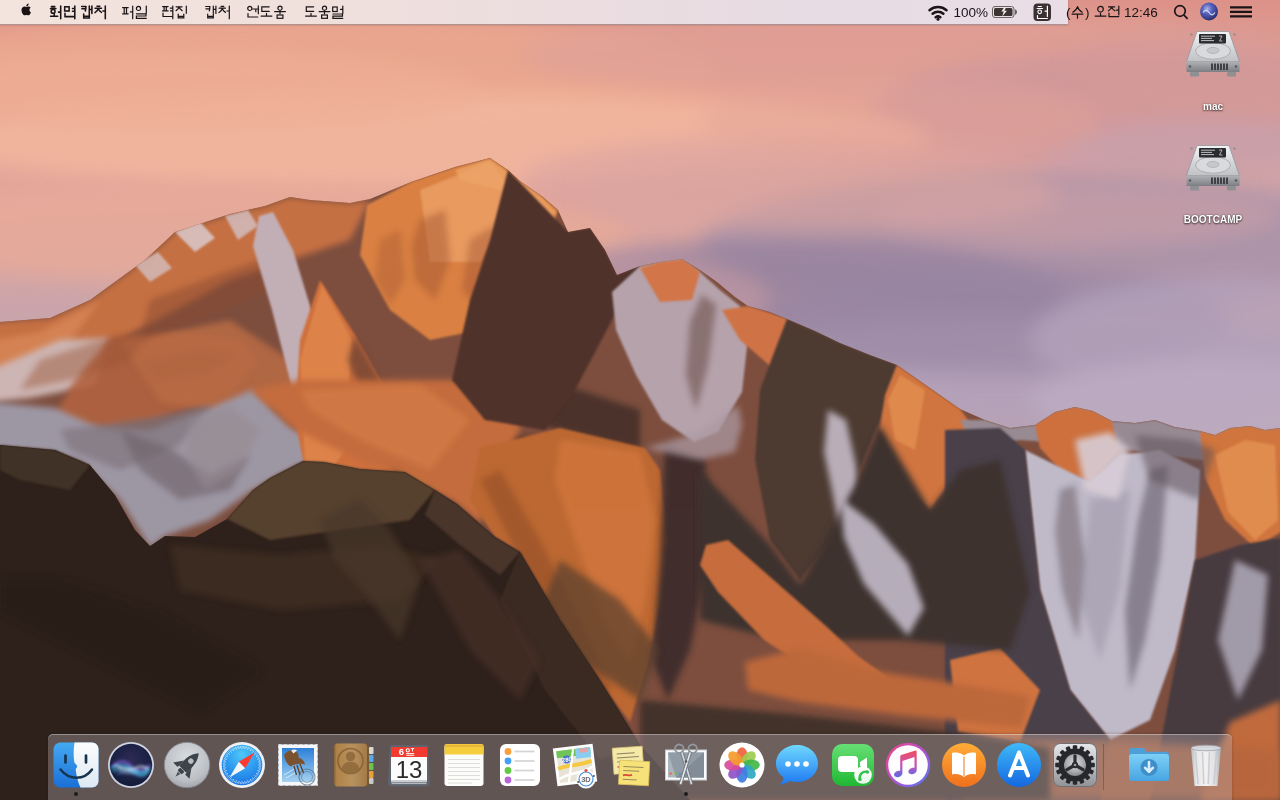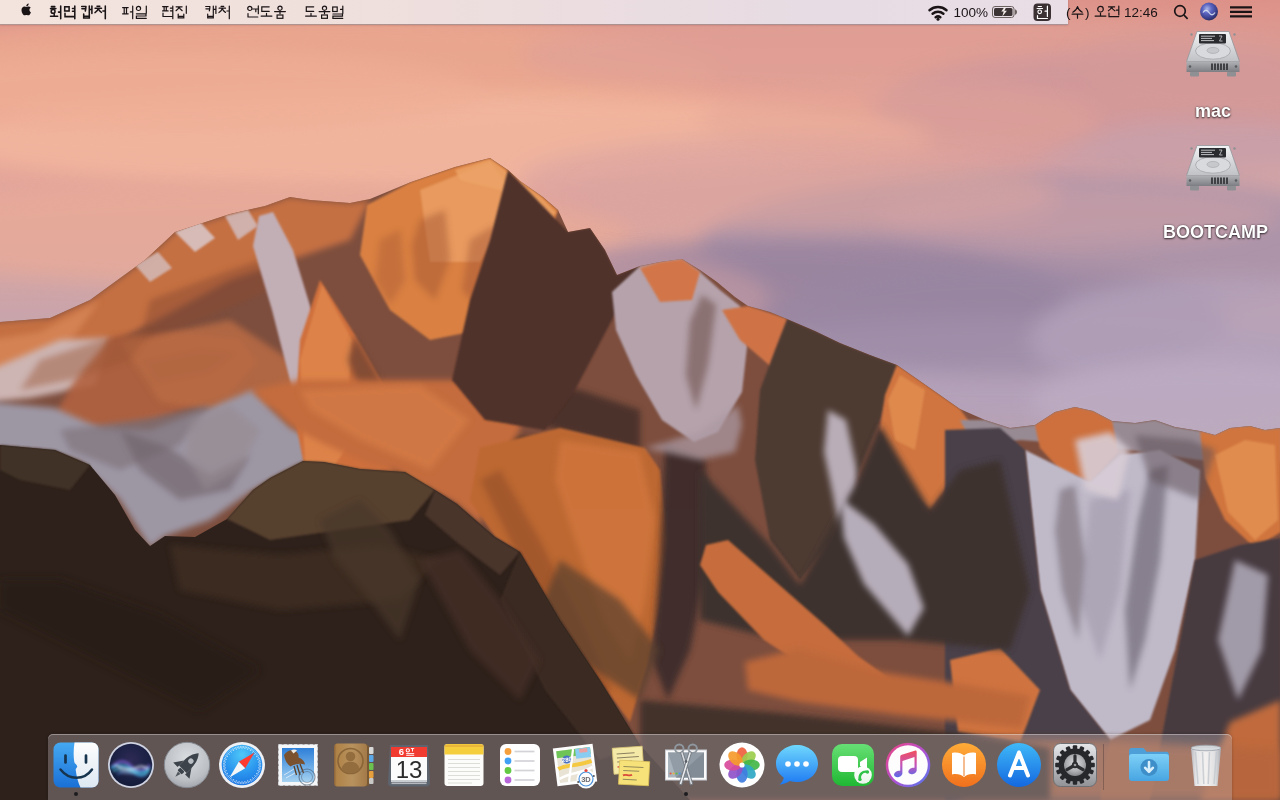--- a/index.html
+++ b/index.html
@@ -4,21 +4,21 @@
 html,body{margin:0;padding:0;width:1280px;height:800px;overflow:hidden;background:#000;}
 body{font-family:"Liberation Sans",sans-serif;position:relative;}
 #wall{position:absolute;left:0;top:0;width:1280px;height:800px;}
 #menubar{position:absolute;left:0;top:0;width:1068px;height:24px;
  background:linear-gradient(90deg,#f4e4de 0%,#f0e0dc 30%,#ebdde0 55%,#e7dce4 78%,#e9dee6 100%);
  border-bottom:1px solid rgba(110,70,66,.5);box-shadow:0 0 2px rgba(80,40,40,.3);display:flex;align-items:center;}
 #dock{position:absolute;left:48px;top:734px;width:1184px;height:66px;border-radius:5px 5px 0 0;
  background:rgba(182,172,176,.38);box-shadow:inset 0 1px 0 rgba(255,255,255,.35), 0 0 3px rgba(0,0,0,.25);}
 .dicon{position:absolute;top:741px;width:48px;height:48px;}
 .ddot{position:absolute;top:792px;width:4px;height:4px;border-radius:50%;background:#1c1c1e;}
-.dlabel{position:absolute;color:#fff;font-weight:bold;font-size:18px;text-align:center;
+.dlabel{position:absolute;color:#fff;font-weight:bold;font-size:10px;text-align:center;
  text-shadow:0 1px 2px rgba(0,0,0,.65),0 0 2px rgba(0,0,0,.5);}
 </style></head>
 <body>
 <svg id="wall" viewBox="0 0 1280 800" preserveAspectRatio="none">
 <defs>
 <linearGradient id="sky" x1="0" y1="0" x2="0" y2="1">
  <stop offset="0" stop-color="#dd9289"></stop>
  <stop offset=".12" stop-color="#e8a291"></stop>
  <stop offset=".25" stop-color="#e2a69c"></stop>
  <stop offset=".40" stop-color="#c8a4ab"></stop>
@@ -732,14 +732,14 @@
         <rect x="34" y="35.5" width="2" height="6.5"></rect>
         <rect x="37" y="35.5" width="2" height="6.5"></rect>
         <rect x="40" y="35.5" width="2" height="6.5"></rect>
         <rect x="43" y="35.5" width="2" height="6.5"></rect>
 </g>
 <circle cx="7" cy="38.5" r="1.3" fill="#5a5c60"></circle>
       <circle cx="53" cy="38.5" r="1.3" fill="#5a5c60"></circle>
 <rect x="7" y="44" width="9" height="4.5" rx="1" fill="#8e9094"></rect>
 <rect x="44" y="44" width="9" height="4.5" rx="1" fill="#8e9094"></rect>
 </svg>
-<div class="dlabel" style="left:1163px;top:222px;width:100px">BOOTCAMP</div>
+<div class="dlabel" style="left:1163px;top:214px;width:100px">BOOTCAMP</div>
 </div>
 
 </body></html>

